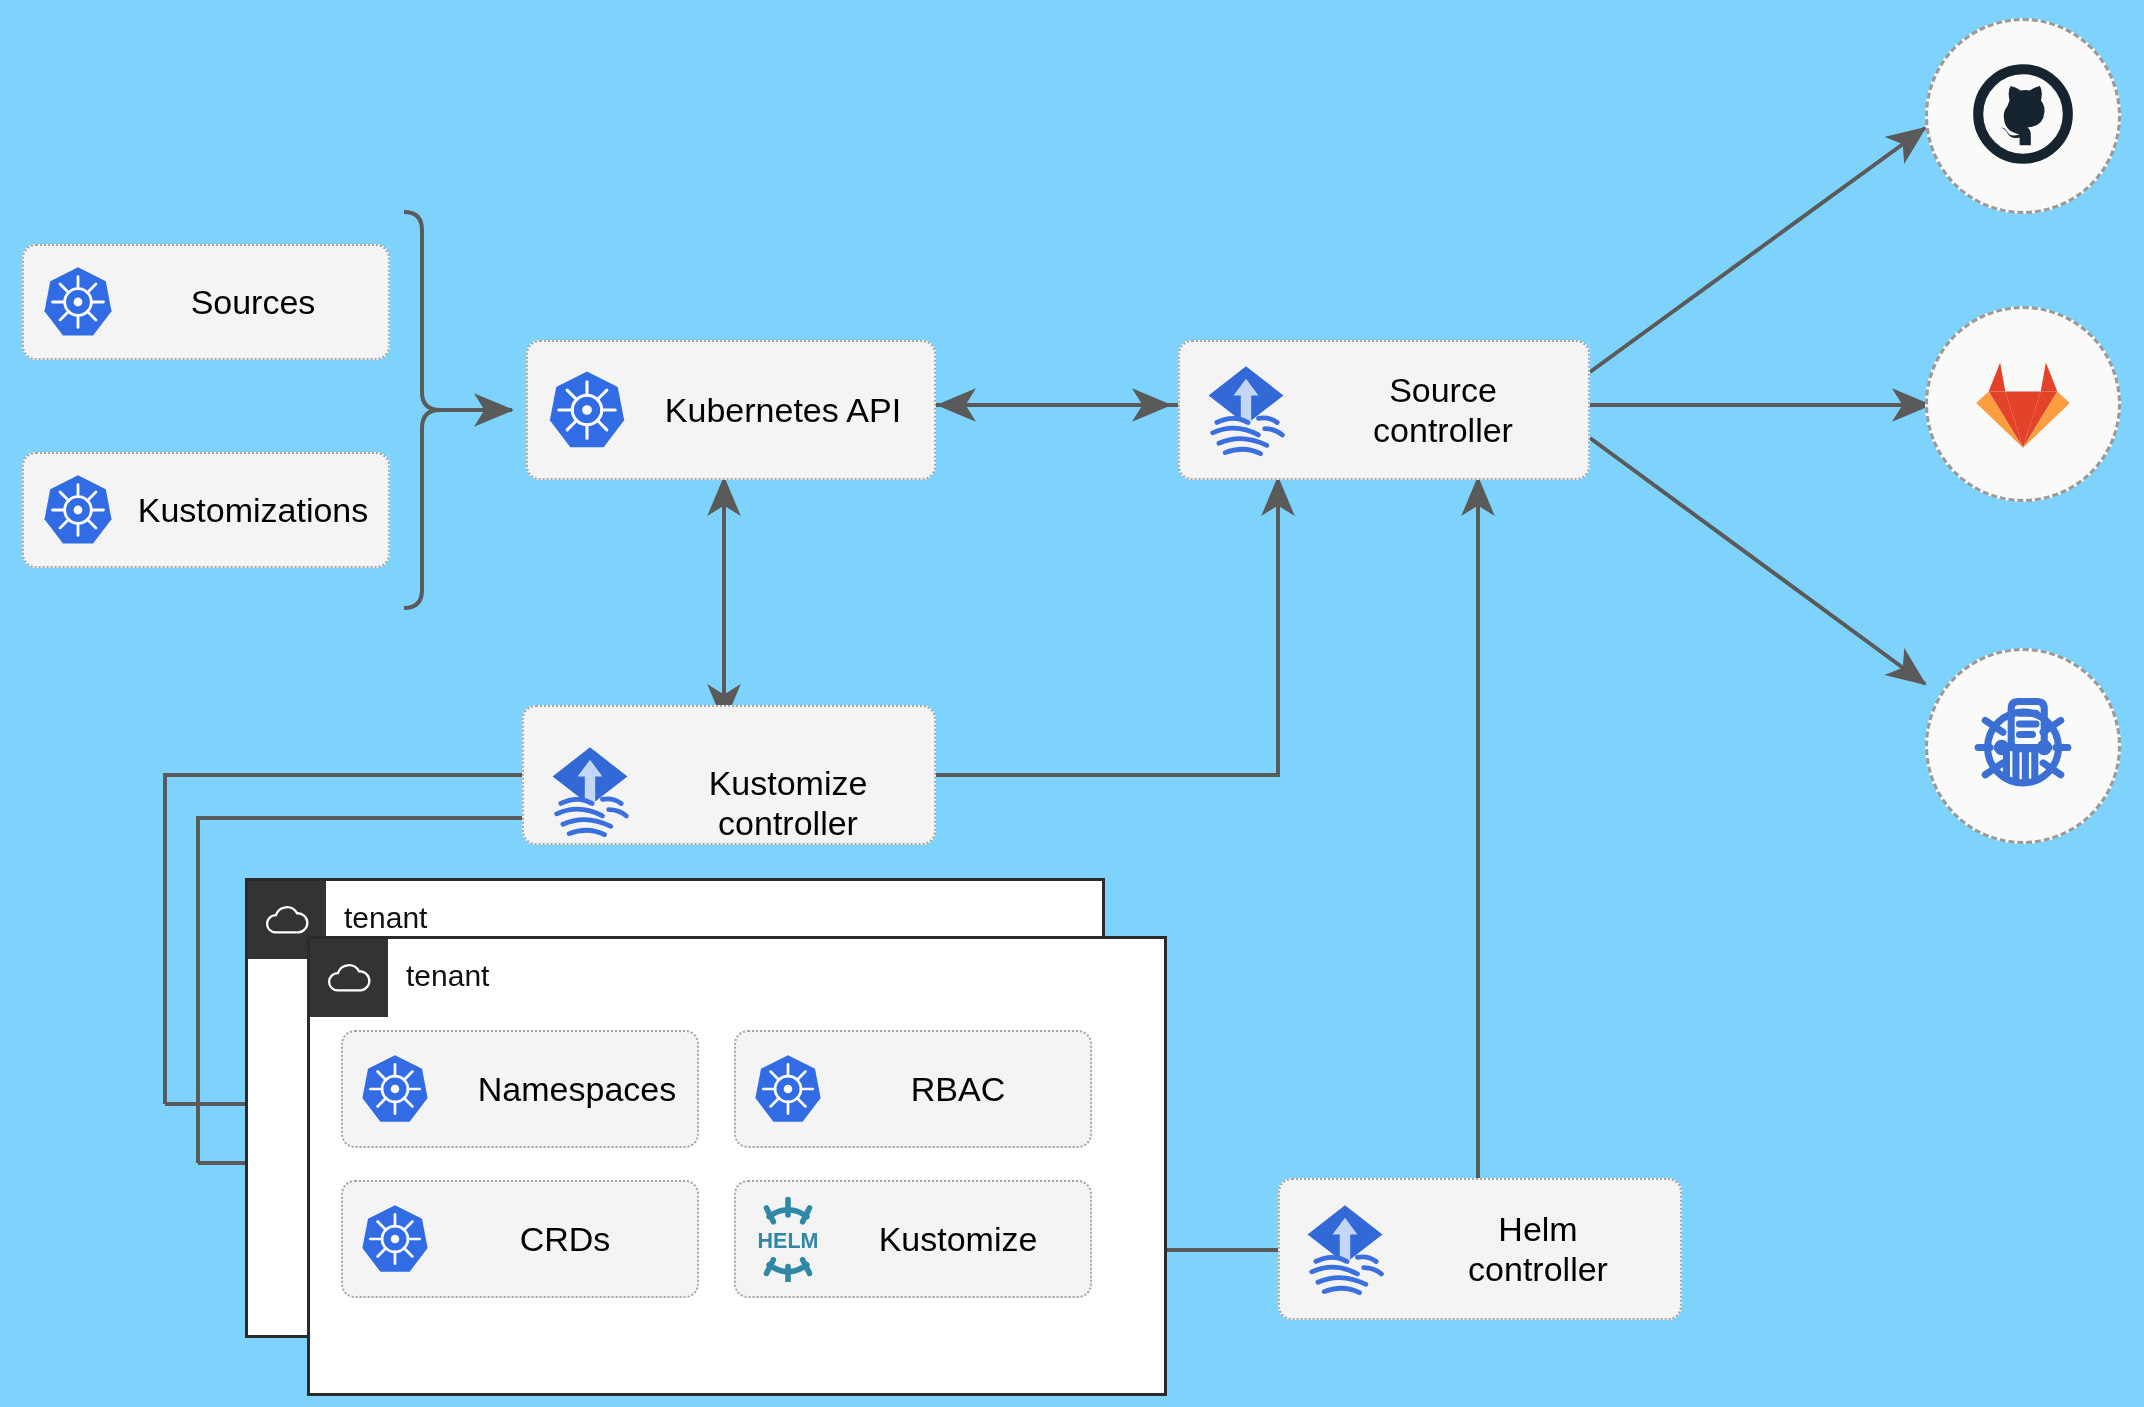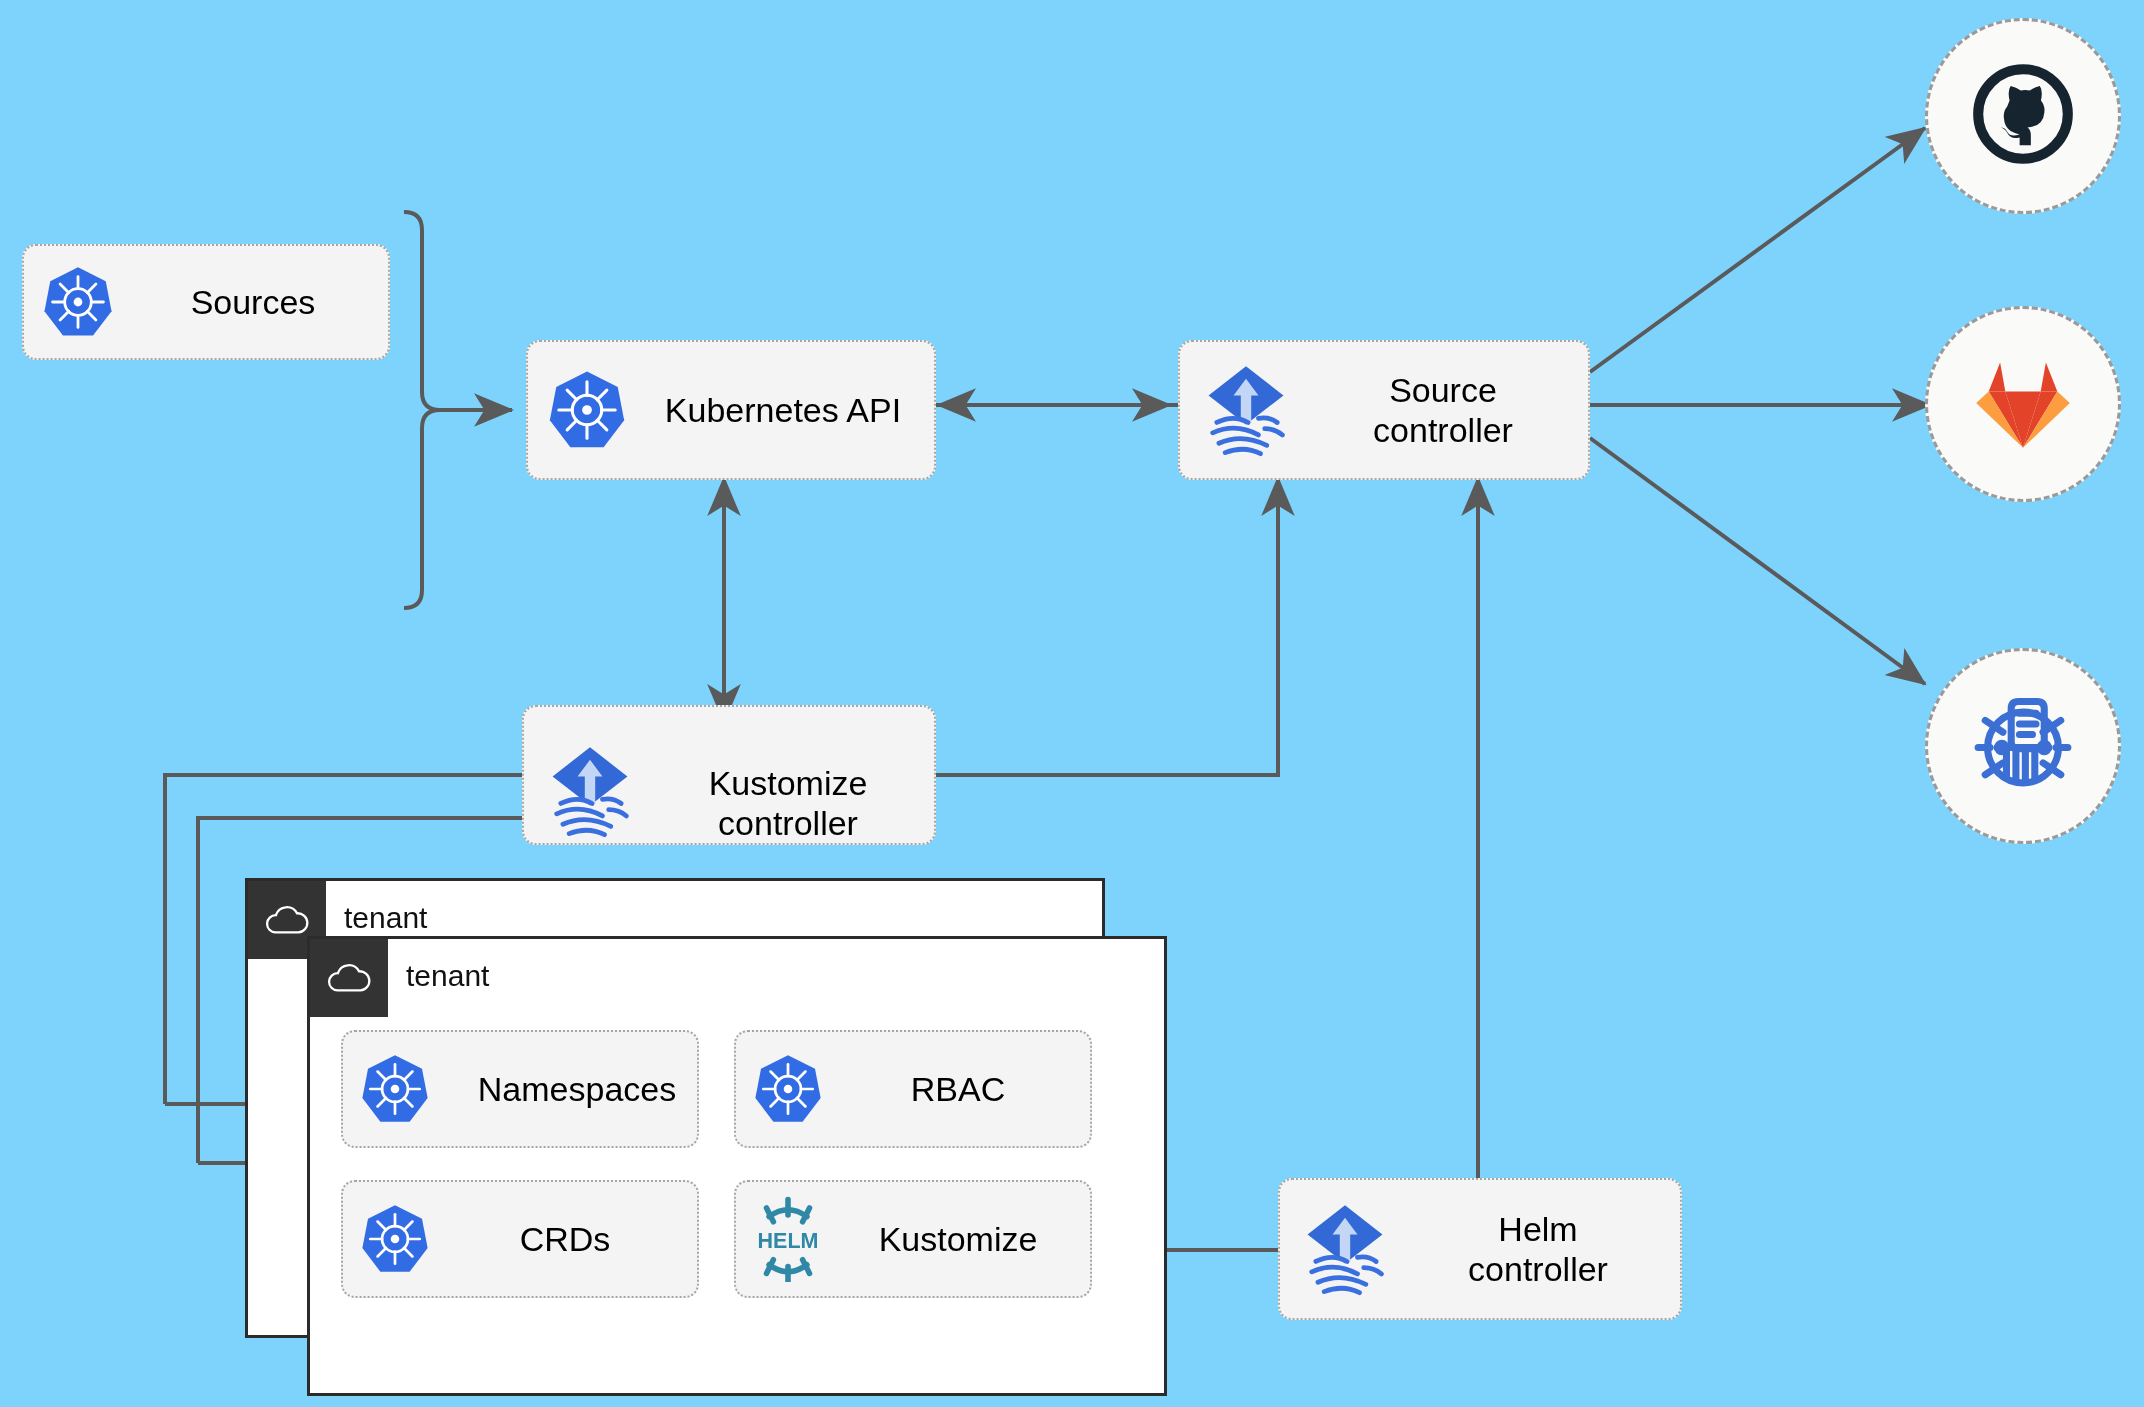--- a/index.html
+++ b/index.html
@@ -143,20 +143,40 @@
           <line x1="16.5" y1="16.5" x2="24" y2="24"></line>
           <line x1="40" y1="40" x2="47.5" y2="47.5"></line>
           <line x1="47.5" y1="16.5" x2="40" y2="24"></line>
           <line x1="24" y1="40" x2="16.5" y2="47.5"></line>
         </g>
       </svg>
     </span>
     <span class="lbl">Sources</span>
   </div>
 
+  <div class="node" style="left:22px;top:452px;width:368px;height:116px;">
+    <span class="ico" style="width:108px;">
+      <svg width="74" height="74" viewBox="0 0 64 64">
+        <path d="M32 2 L56 14 L61 40 L45 61 L19 61 L3 40 L8 14 Z" fill="#326ce5"></path>
+        <g fill="none" stroke="#fff" stroke-width="2.4" stroke-linecap="round">
+          <circle cx="32" cy="32" r="11.5"></circle>
+          <circle cx="32" cy="32" r="2.6" fill="#fff"></circle>
+          <line x1="32" y1="10" x2="32" y2="20.5"></line>
+            <line x1="32" y1="43.5" x2="32" y2="54"></line>
+          <line x1="10" y1="32" x2="20.5" y2="32"></line>
+            <line x1="43.5" y1="32" x2="54" y2="32"></line>
+          <line x1="16.5" y1="16.5" x2="24" y2="24"></line>
+            <line x1="40" y1="40" x2="47.5" y2="47.5"></line>
+          <line x1="47.5" y1="16.5" x2="40" y2="24"></line>
+            <line x1="24" y1="40" x2="16.5" y2="47.5"></line>
+        </g>
+      </svg>
+    </span>
+    <span class="lbl">Kustomizations</span>
+  </div>
 
   <div class="node" style="left:526px;top:340px;width:410px;height:140px;">
     <span class="ico" style="width:118px;">
       <svg width="82" height="82" viewBox="0 0 64 64">
         <path d="M32 2 L56 14 L61 40 L45 61 L19 61 L3 40 L8 14 Z" fill="#326ce5"></path>
         <g fill="none" stroke="#fff" stroke-width="2.4" stroke-linecap="round">
           <circle cx="32" cy="32" r="11.5"></circle>
           <circle cx="32" cy="32" r="2.6" fill="#fff"></circle>
           <line x1="32" y1="10" x2="32" y2="20.5"></line>
             <line x1="32" y1="43.5" x2="32" y2="54"></line>

